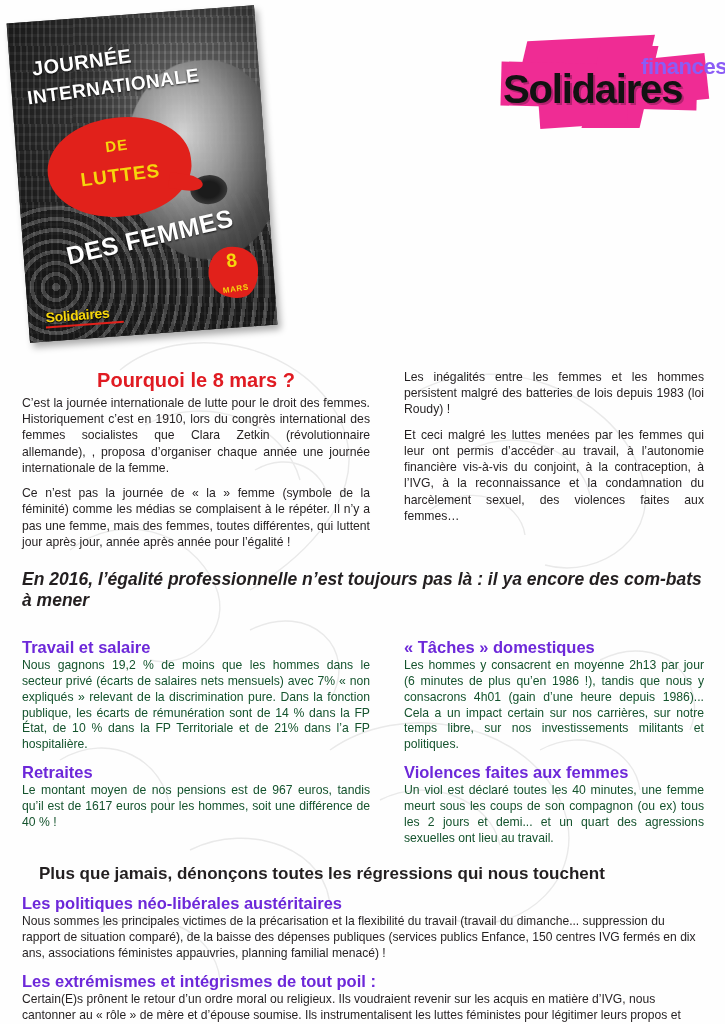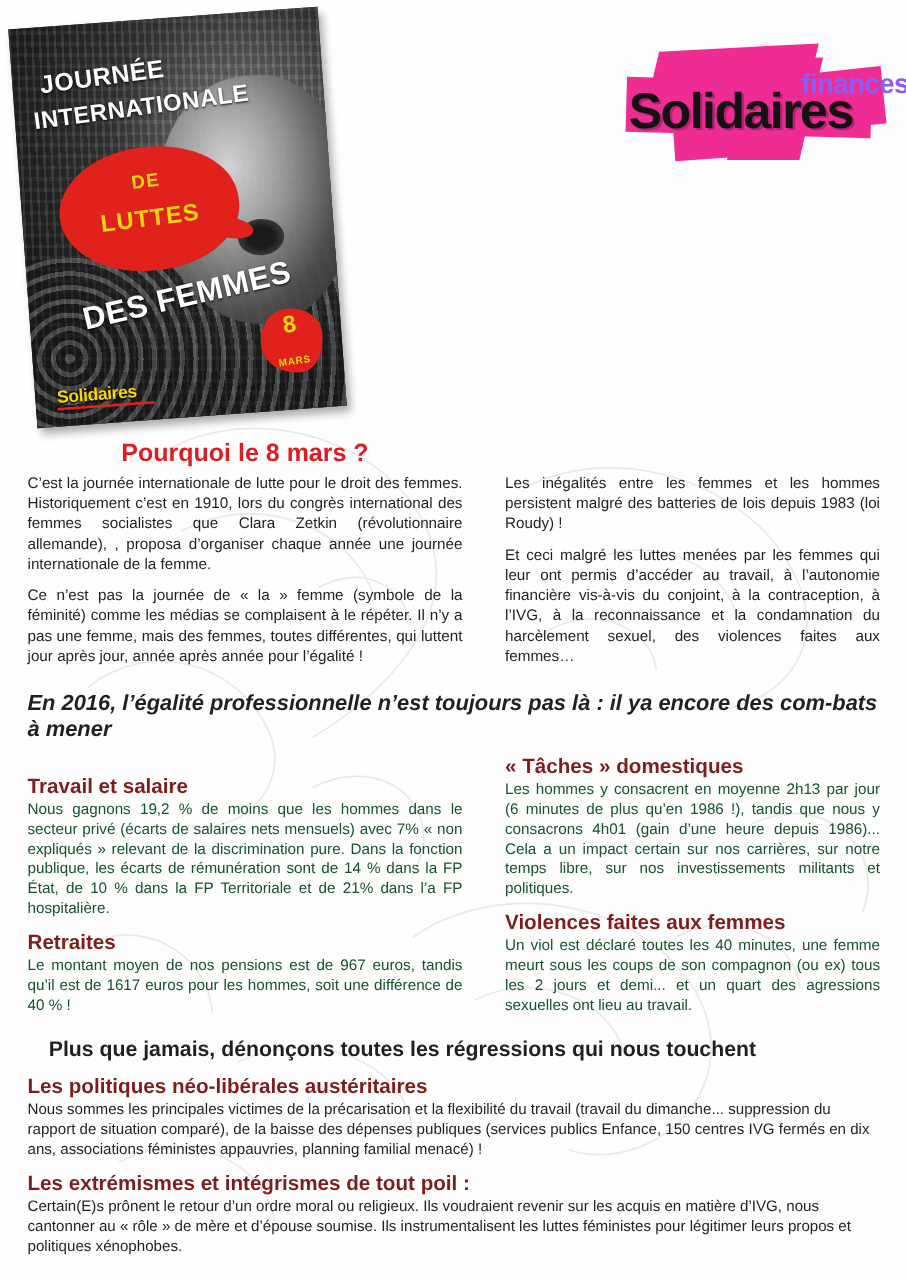--- a/index.html
+++ b/index.html
@@ -85,32 +85,32 @@
   
   .title-block{position:absolute;left:248px;top:100px;}
   .t-8mars{font-size:62px;font-weight:700;color:#231f20;letter-spacing:-1px;line-height:.92;
     font-family:"DejaVu Sans", sans-serif;}
   .t-sub{margin-top:4px;font-size:23px;font-weight:700;line-height:1.25;color:#7b2d8e;}
   .t-sub .hl{color:#e0189c;}
   .t-sub .l4{display:block;margin-left:14px;margin-top:2px;}
 
   
   .content{position:relative;padding:0 22px;}
-  .cols{display:flex;gap:22px;margin-top:4px;align-items:flex-end;}
+  .cols{display:flex;gap:22px;margin-top:21px;}
   .col{flex:1;}
   .col-l{width:348px;flex:none;}
   .col-r{width:300px;flex:none;margin-left:12px;}
 
   h2.red{color:#e01b22;font-size:20px;font-weight:700;margin:0 0 4px 0;line-height:1.1;}
   h2.red.center{text-align:center;}
   p.body{margin:0 0 9px 0;font-size:12.2px;line-height:1.33;color:#231f20;text-align:justify;}
 
   .band{margin-top:10px;font-size:17.5px;font-weight:700;color:#231f20;line-height:1.2;font-style:italic;}
 
-  h3.pur{color:#7f1d1d;font-size:16.5px;font-weight:700;margin:10px 0 1px 0;line-height:1.15;}
+  h3.pur{color:#6d28d9;font-size:16.5px;font-weight:700;margin:10px 0 1px 0;line-height:1.15;}
   h3.pur.first{margin-top:6px;}
   p.small{margin:0 0 3px 0;font-size:12.2px;line-height:1.3;color:#14532d;text-align:justify;}
 
   .band2{margin-top:14px;font-size:17px;font-weight:700;color:#231f20;line-height:1.2;margin-left:17px;}
   p.wide{margin:0 0 2px 0;font-size:12.1px;line-height:1.32;color:#231f20;text-align:left;}
 </style>
 </head>
 <body>
 
 <div class="page">

